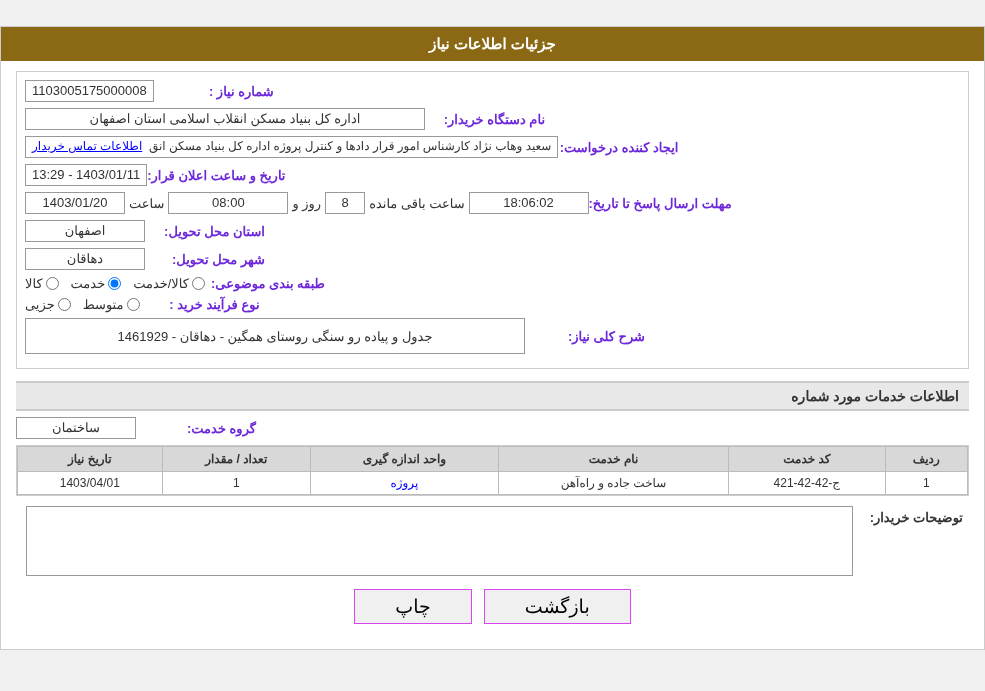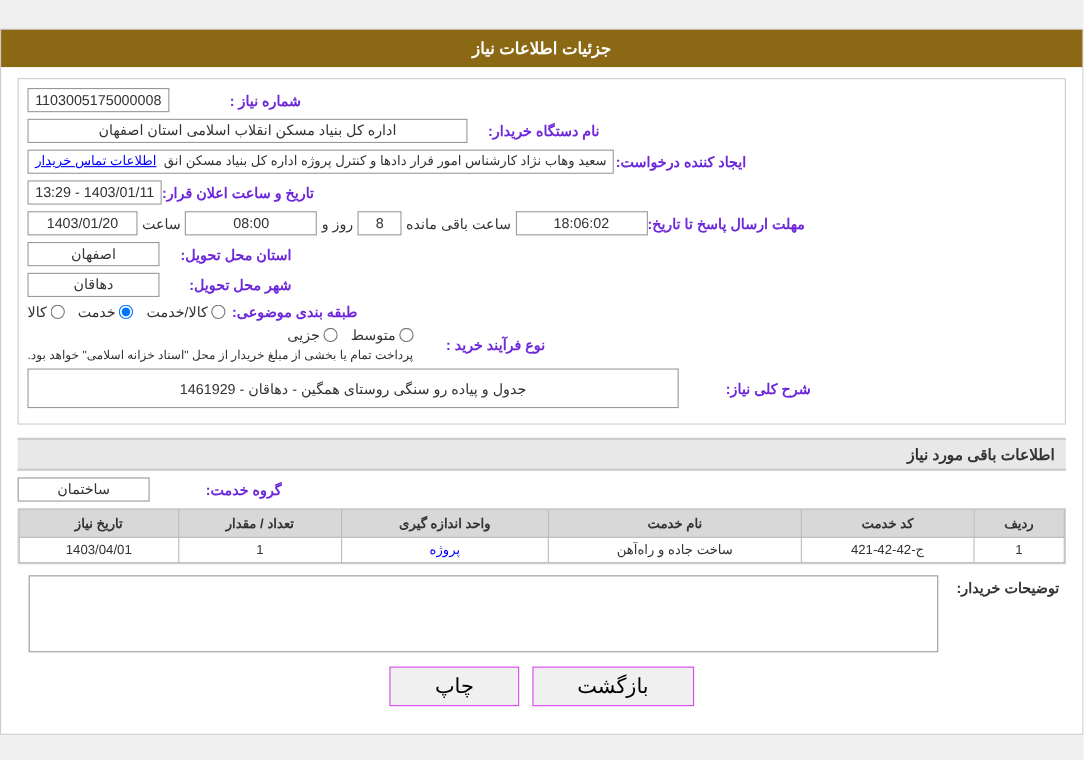--- a/index.html
+++ b/index.html
@@ -150,21 +150,21 @@
       background: #f0f0f0;
     }
     .btn-back {
       background: #f0f0f0;
     }
     .description-box {
       border: 1px solid #999;
       background: #fff;
       min-height: 36px;
       padding: 3px 6px;
-      width: 592px;
+      width: 500px;
       text-align: center;
       display: flex;
       align-items: center;
       justify-content: center;
     }
     .service-group-row {
       display: flex;
       align-items: center;
       margin-bottom: 6px;
       justify-content: flex-end;
@@ -268,32 +268,31 @@
           <div class="radio-group">
             <div class="radio-item">
               <input type="radio" name="purchase_type" style="">
               <span>متوسط</span>
             </div>
             <div class="radio-item">
               <input type="radio" name="purchase_type" style="">
               <span>جزیی</span>
             </div>
           </div>
-          <div class="notice-text" style="margin-top:4px; font-size:11px;">پرداخت تمام یا بخشی از مبلغ خریدار از محل "اسناد خزانه اسلامی" خواهد بود.</div>
         </div>
       </div>
 
       <div class="row">
         <span class="label">شرح کلی نیاز:</span>
         <div class="description-box">جدول و پیاده رو سنگی روستای همگین - دهاقان - 1461929</div>
       </div>
 
     </div>
 
-    <div class="section-title">اطلاعات باقی مورد نیاز</div>
+    <div class="section-title">اطلاعات خدمات مورد شماره</div>
 
     <div class="service-group-row">
       <span class="label">گروه خدمت:</span>
       <div class="value-box value-box-narrow">ساختمان</div>
     </div>
 
     <div class="table-section">
       <table>
         <thead>
           <tr>

